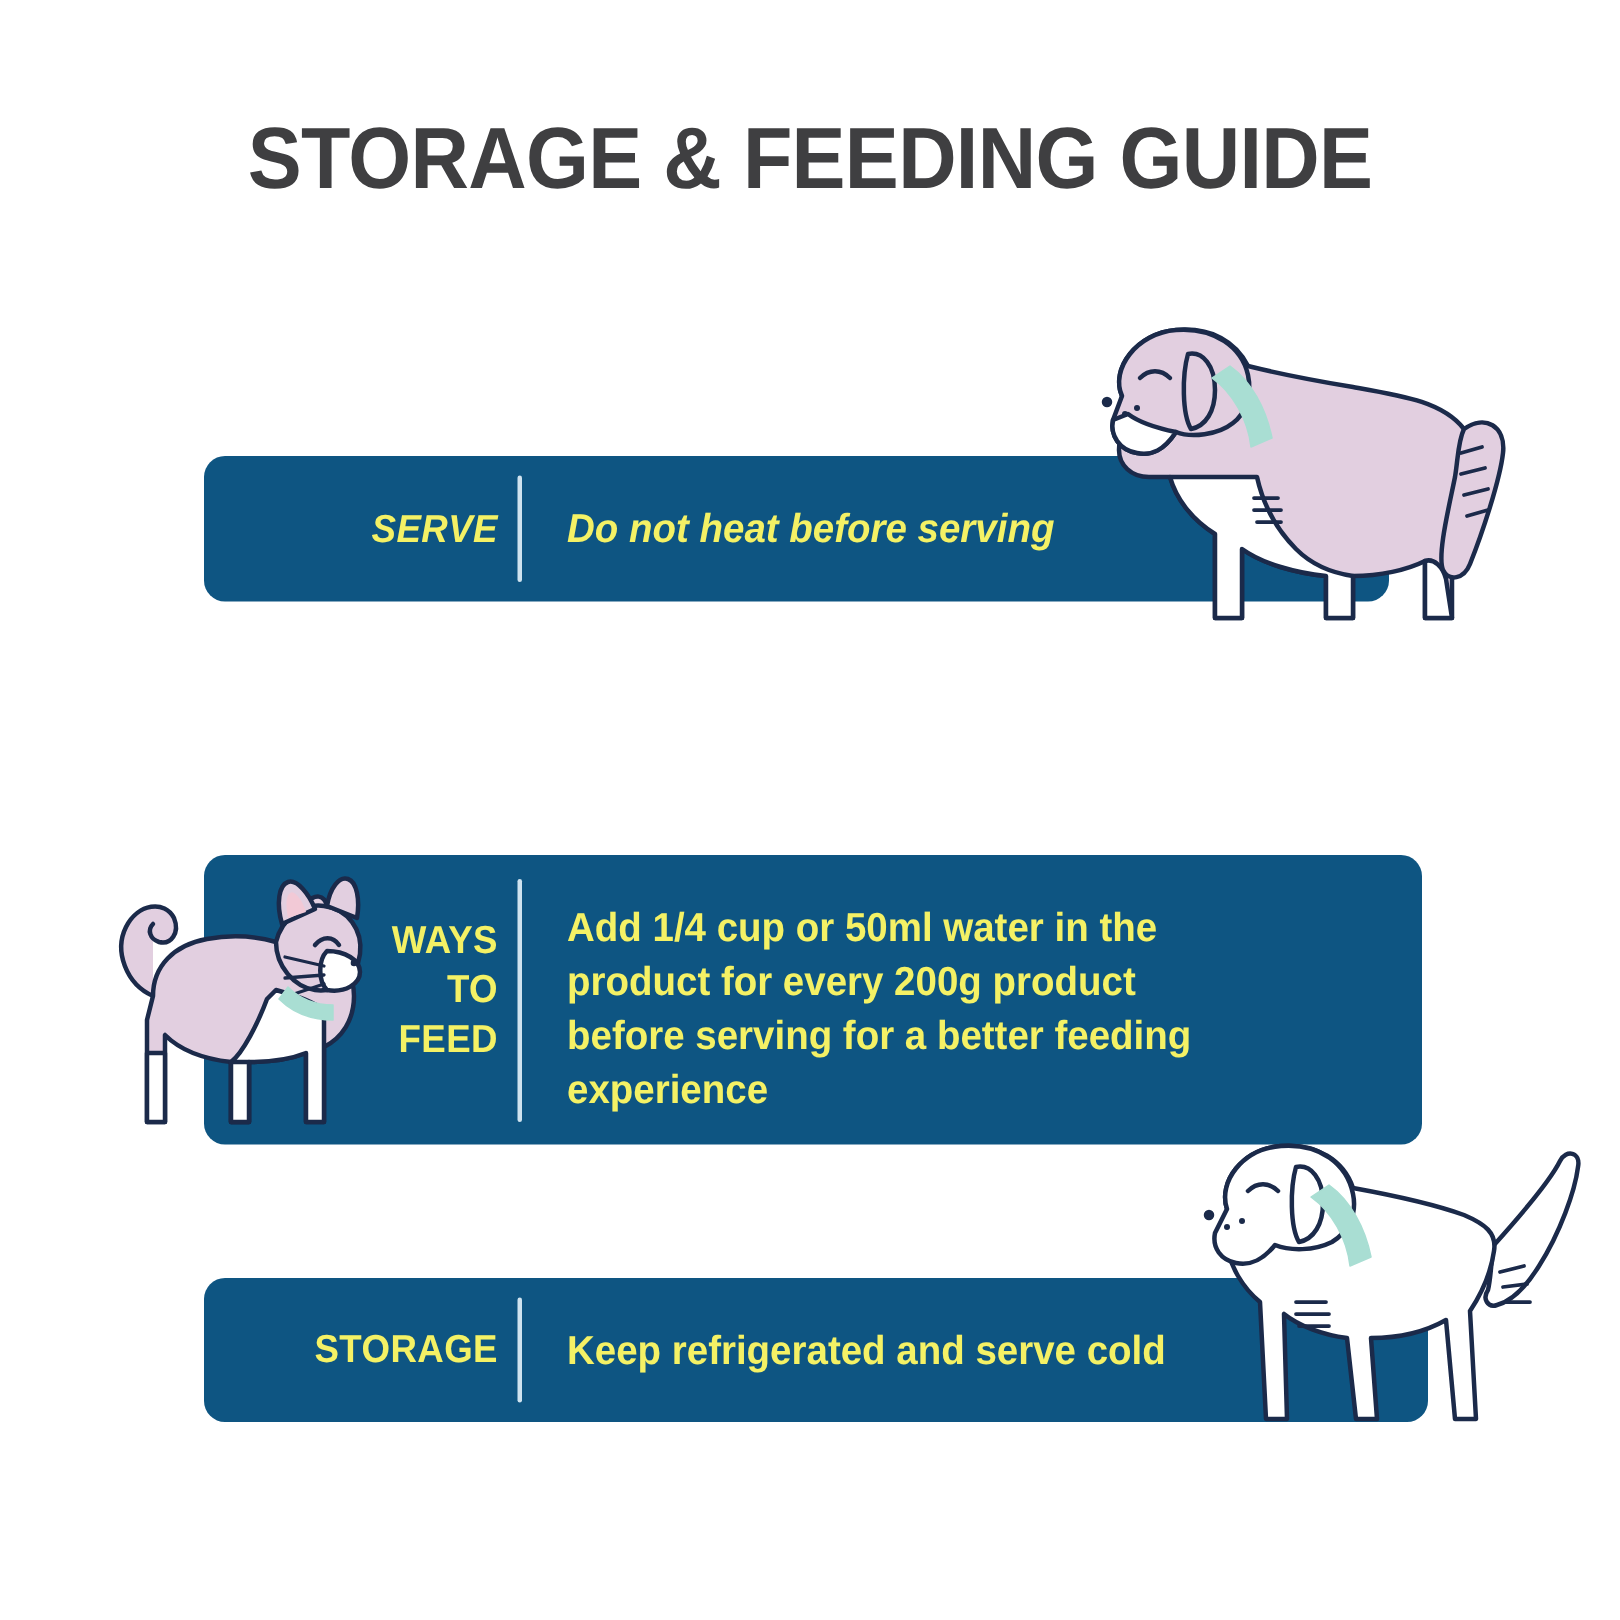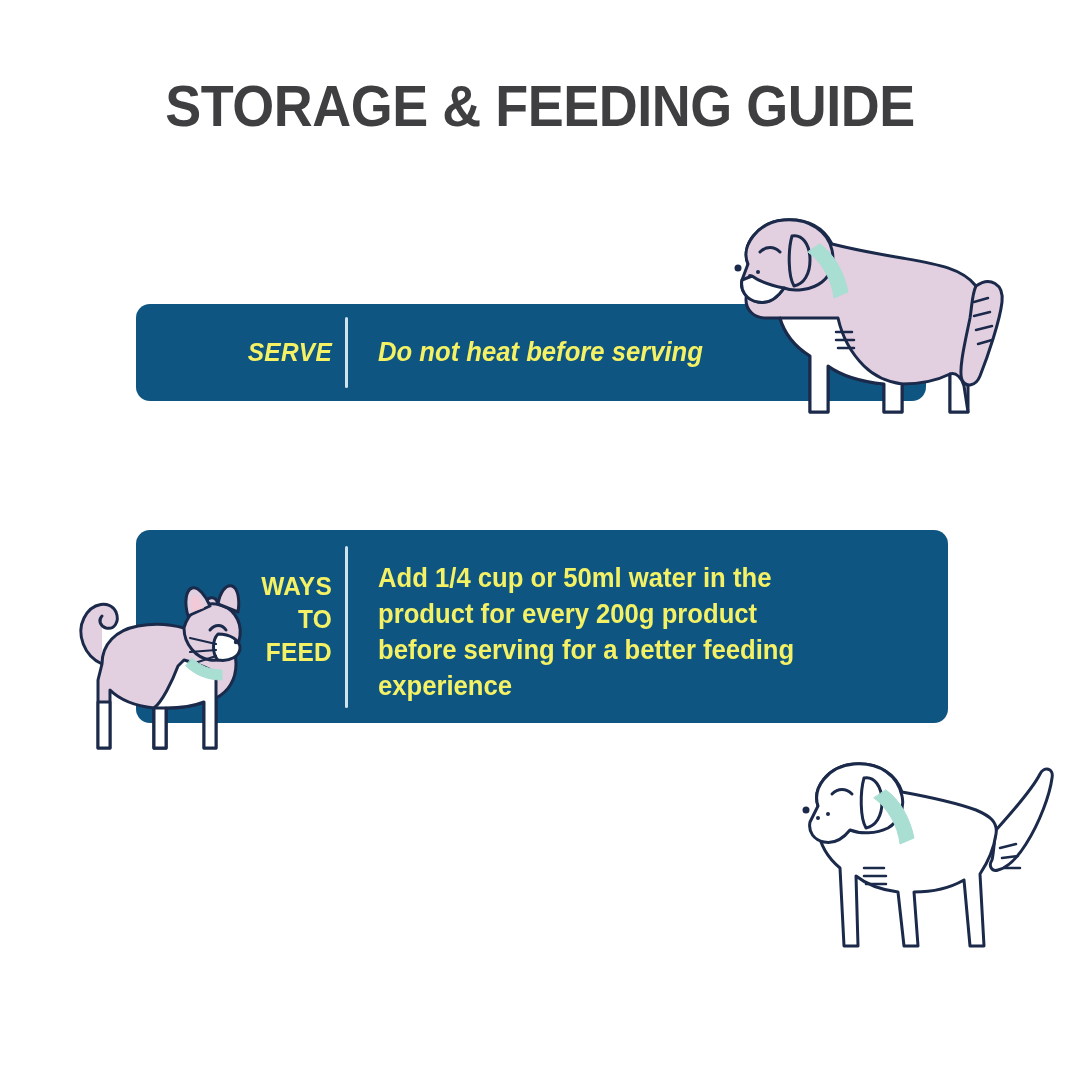--- a/index.html
+++ b/index.html
@@ -146,21 +146,21 @@
         <path d="M288 80 C302 70 316 78 314 96 C312 114 300 150 292 170
                  C288 180 278 182 274 174 C270 164 278 132 282 112
                  C284 100 284 88 288 80 Z" fill="#e2cfe0"></path>
         <path d="M286 96 L300 92 M286 110 L302 106 M288 124 L304 120 M290 138 L304 134" stroke-width="2.5"></path>
 
         <path d="M148 126 L164 126 M148 134 L166 134 M150 142 L166 142" stroke-width="2.5"></path>
       </g>
     </svg>
   </div>
 
-  <div class="panel" id="panel-feed" style="background: rgb(14, 85, 130);">
+  <div class="panel" id="panel-feed" style="background: rgb(14, 85, 130); margin-top: 40px;">
     <div class="label" style="color: rgb(244, 241, 101);">
       <div>WAYS</div>
       <div>TO</div>
       <div>FEED</div>
     </div>
     <div class="divider" style="background: rgb(207, 227, 239);"></div>
     <div class="body" style="color: rgb(244, 241, 101);">
       <div>Add 1/4 cup or 50ml water in the</div>
       <div>product for every 200g product</div>
       <div>before serving for a better feeding</div>
@@ -206,20 +206,25 @@
 
         <circle cx="178" cy="70" r="2.2" fill="#1b2a4a" stroke="none"></circle>
 
         <path d="M158 72 L132 66 M158 78 L132 80 M158 84 L134 92" stroke-width="2.2"></path>
 
         <path d="M134 86 C142 94 152 98 164 98 L164 108 C148 108 136 102 128 94 Z" fill="#a9ded3" stroke="#a9ded3" stroke-width="1"></path>
       </g>
     </svg>
   </div>
 
+  <div class="panel" id="panel-storage" style="background: rgb(14, 85, 130);">
+    <div class="label" style="color: rgb(244, 241, 101);">STORAGE</div>
+    <div class="divider" style="background: rgb(207, 227, 239);"></div>
+    <div class="body" style="color: rgb(244, 241, 101);">Keep refrigerated and serve cold</div>
+  </div>
 
   <div class="animal" id="dog-white">
     <svg viewBox="0 0 300 215" xmlns="http://www.w3.org/2000/svg">
       <g fill="none" stroke="#1b2a4a" stroke-width="3" stroke-linejoin="round" stroke-linecap="round">
 
         <path d="M218 78 C236 58 256 34 262 22 C266 14 276 16 274 26
                  C272 42 262 70 248 92 C238 108 228 116 220 118
                  C214 120 210 114 214 108 C216 100 216 88 218 78 Z" fill="#ffffff"></path>
         <path d="M222 96 L238 92 M224 106 L240 104 M226 116 L242 116" stroke-width="2.5"></path>
 

